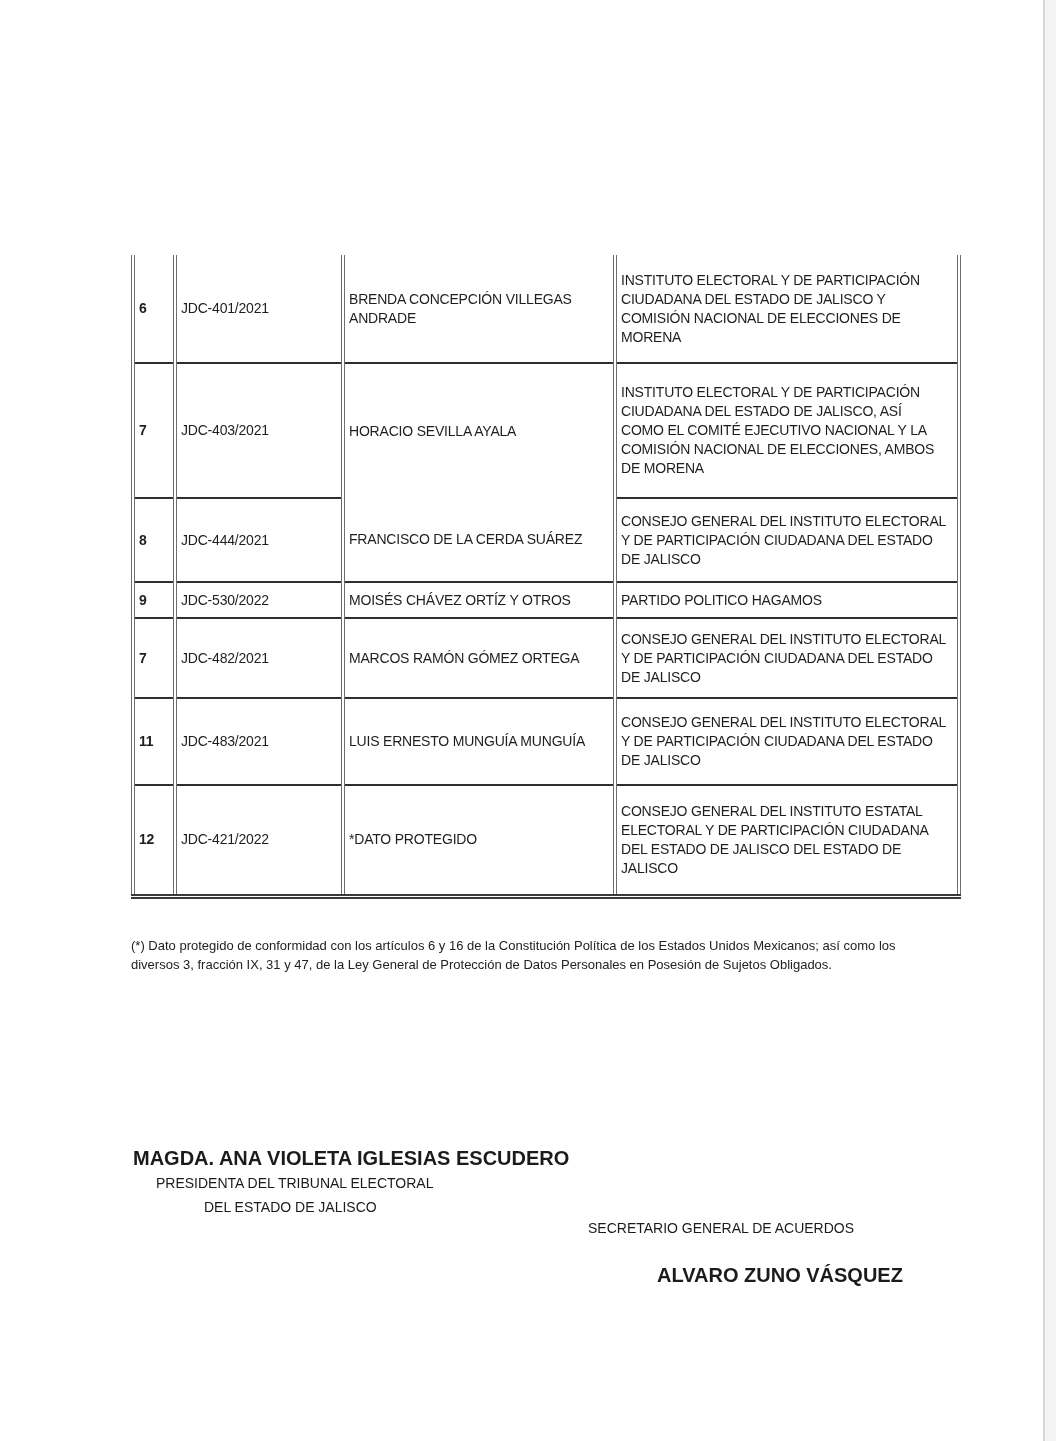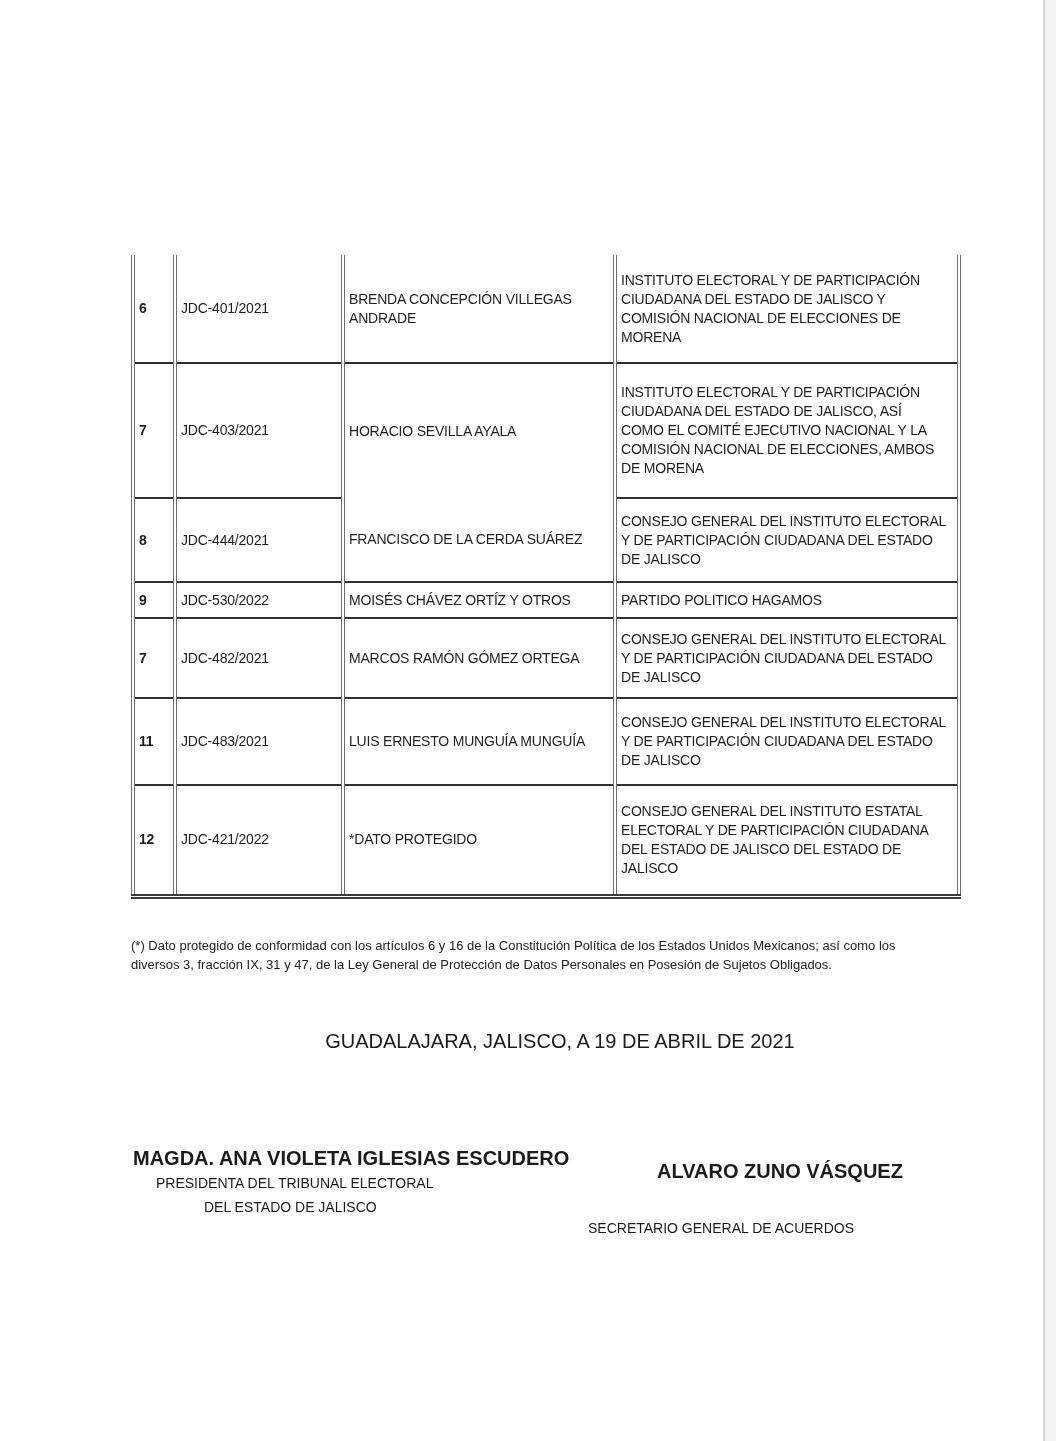--- a/index.html
+++ b/index.html
@@ -86,21 +86,21 @@
   .sig-line {
     position: absolute;
     white-space: nowrap;
     font-size: 14px;
     color: #1b1b1b;
   }
   .sig-name { font-weight: bold; font-size: 20px; }
   .sig-left-name   { left: 133px; top: 1147px; }
   .sig-left-title1 { left: 156px; top: 1175px; }
   .sig-left-title2 { left: 204px; top: 1199px; }
-  .sig-right-name  { left: 657px; top: 1160px; }
+  .sig-right-name  { left: 657px; top: 1264px; }
   .sig-right-title { left: 588px; top: 1220px; }
 </style>
 </head>
 <body>
 
 <div class="page">
 
   <table class="case-table">
     <colgroup>
       <col style="width:42px">
@@ -167,21 +167,20 @@
 ELECTORAL Y DE PARTICIPACIÓN CIUDADANA
 DEL ESTADO DE JALISCO DEL ESTADO DE
 JALISCO</td>
       </tr>
     </tbody>
   </table>
 
   <div class="footnote">(*) Dato protegido de conformidad con los artículos 6 y 16 de la Constitución Política de los Estados Unidos Mexicanos; así como los
 diversos 3, fracción IX, 31 y 47, de la Ley General de Protección de Datos Personales en Posesión de Sujetos Obligados.</div>
 
-  <div class="dateline">GUADALAJARA, JALISCO, A 19 DE ABRIL DE 2021</div>
 
   <div class="sig-line sig-name sig-left-name">MAGDA. ANA VIOLETA IGLESIAS ESCUDERO</div>
   <div class="sig-line sig-left-title1">PRESIDENTA DEL TRIBUNAL ELECTORAL</div>
   <div class="sig-line sig-left-title2">DEL ESTADO DE JALISCO</div>
 
   <div class="sig-line sig-name sig-right-name">ALVARO ZUNO VÁSQUEZ</div>
   <div class="sig-line sig-right-title">SECRETARIO GENERAL DE ACUERDOS</div>
 
   <div class="scan-edge"></div>
 

